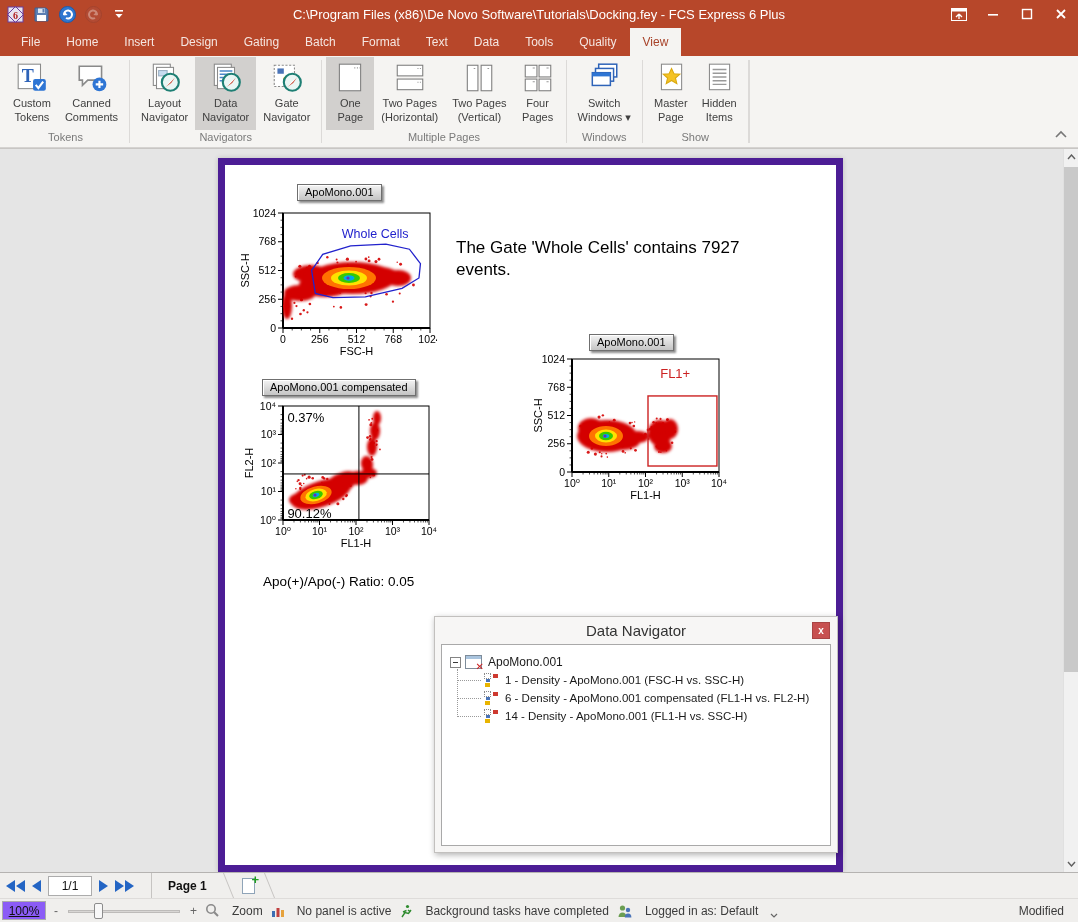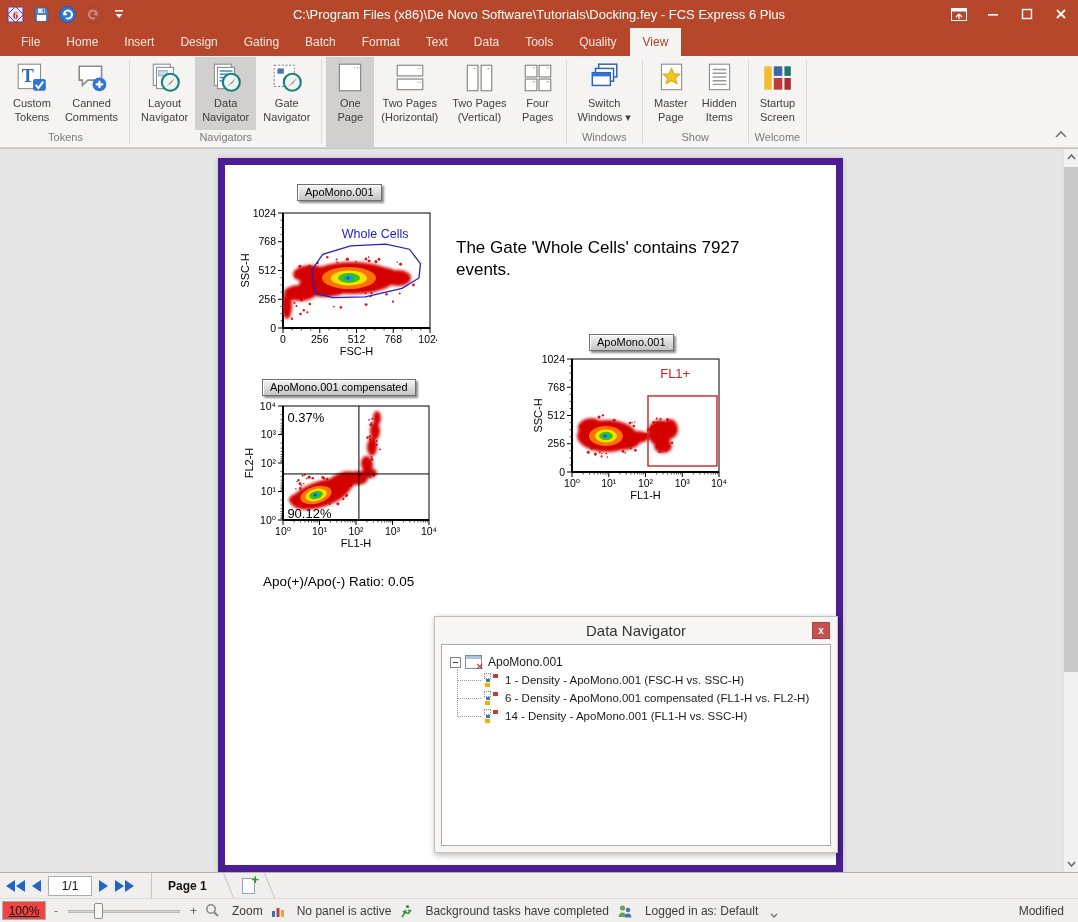--- a/index.html
+++ b/index.html
@@ -83,21 +83,21 @@
   .dbl .tri + .tri { margin-left:1px; }
   .pageno-box { width:44px; height:20px; background:#fff; border:1px solid #ACACAC; display:flex; align-items:center; justify-content:center; font-size:12px; color:#111; }
   .page-tab { display:flex; align-items:center; height:25px; padding:0 14px 0 16px; font-weight:bold; font-size:12px; color:#111;
      border-left:1px solid #C6C4C2; margin-left:10px; }
   .slant { width:1px; height:25px; background:#C6C4C2; transform:skewX(22deg); }
   .newpage-btn { width:26px; display:flex; justify-content:center; }
   .newpage-icon { width:13px; height:16px; border:1px solid #8FA4B8; background:#fff; position:relative; }
   .newpage-icon::after { content:"+"; position:absolute; right:-5px; top:-7px; color:#1E9E1E; font-size:13px; font-weight:bold; }
 
   .statusbar { height:24px; background:#F0EFED; border-top:1px solid #DEDCDA; display:flex; align-items:center; gap:8px; padding:0 14px 0 2px; font-size:12px; color:#3B3B3B; flex:0 0 auto; }
-  .zoom-box { width:44px; height:19px; background:#ef4444; border:1px solid #ACACAC; display:flex; align-items:center; justify-content:center; color:#111;text-decoration:underline; }
+  .zoom-box { width:44px; height:19px; background:#8b5cf6; border:1px solid #ACACAC; display:flex; align-items:center; justify-content:center; color:#111;text-decoration:underline; }
   .slider { position:relative; width:112px; height:18px; margin:0 2px; }
   .slider .track { position:absolute; left:0; right:0; top:8px; height:3px; background:#D8D6D4; border:1px solid #BDBBB9; }
   .slider .thumb { position:absolute; left:26px; top:1px; width:9px; height:16px; background:#F8F8F8; border:1px solid #8C8C8C; border-radius:2px; }
   .sb-item { display:flex; align-items:flex-end; gap:12px; }
   .sb-right { margin-left:auto; color:#3B3B3B; }
   .mini { display:inline-flex; }
 </style>
 </head>
 <body>
 
@@ -280,20 +280,21 @@
             <div class="ric"><svg width="34" height="34" viewBox="0 0 32 32">
                 <rect x="4" y="4" width="11" height="11" fill="#fff" stroke="#7D7D7D"></rect>
                 <rect x="17" y="4" width="11" height="11" fill="#fff" stroke="#7D7D7D"></rect>
                 <rect x="4" y="17" width="11" height="11" fill="#fff" stroke="#7D7D7D"></rect>
                 <rect x="17" y="17" width="11" height="11" fill="#fff" stroke="#7D7D7D"></rect>
                 <path d="M11 6.5h2 M24 6.5h2 M11 19.5h2 M24 19.5h2" stroke="#999"></path>
               </svg></div>
             <div class="rlabel">Four<br>Pages</div>
           </div>
         </div>
+        <div class="rgroup-label">Multiple Pages</div>
       </div>
       <div class="rdivider"></div>
       <div class="rgroup">
         <div class="rgroup-items">
           <div class="rbtn">
             <div class="ric"><svg width="34" height="34" viewBox="0 0 32 32">
                 <g fill="#fff" stroke="#2E63B8" stroke-width="1.4">
                   <rect x="11" y="3" width="17" height="12"></rect>
                   <rect x="8" y="7" width="17" height="12"></rect>
                   <rect x="5" y="11" width="17" height="12"></rect>
@@ -319,35 +320,20 @@
             <div class="ric"><svg width="34" height="34" viewBox="0 0 32 32">
                 <rect x="7" y="3" width="19" height="24" fill="#fff" stroke="#8A8A8A"></rect>
                 <path d="M10 8 h13 M10 11.5 h13 M10 15 h13 M10 18.5 h13 M10 22 h13" stroke="#9A9A9A" stroke-width="1.4"></path>
               </svg></div>
             <div class="rlabel">Hidden<br>Items</div>
           </div>
         </div>
         <div class="rgroup-label">Show</div>
       </div>
       <div class="rdivider"></div>
-      <div class="rgroup">
-        <div class="rgroup-items">
-          <div class="rbtn">
-            <div class="ric"><svg width="34" height="34" viewBox="0 0 32 32">
-                <rect x="4" y="5" width="7" height="22" fill="#F2BC2B"></rect>
-                <rect x="13" y="5" width="8" height="9" fill="#3B66A8"></rect>
-                <rect x="23" y="5" width="6" height="9" fill="#1F7872"></rect>
-                <rect x="13" y="16" width="8" height="11" fill="#C23A3A"></rect>
-                <rect x="23" y="16" width="6" height="11" fill="#A82E2E"></rect>
-              </svg></div>
-            <div class="rlabel">Startup<br>Screen</div>
-          </div>
-        </div>
-        <div class="rgroup-label">Welcome</div>
-      </div>
       <div class="rdivider"></div>
     </div>
 
   <div class="canvas">
     <div class="page">
 
       <div class="fcplot" id="plot0" style="left:12px;top:13px;width:200px;height:195px;">
           <div class="plot-titlebox" style="left: 60px; top: 6px;">ApoMono.001</div>
           <svg width="200" height="192" style="position:absolute;left:0;top:0;">
             <defs>

